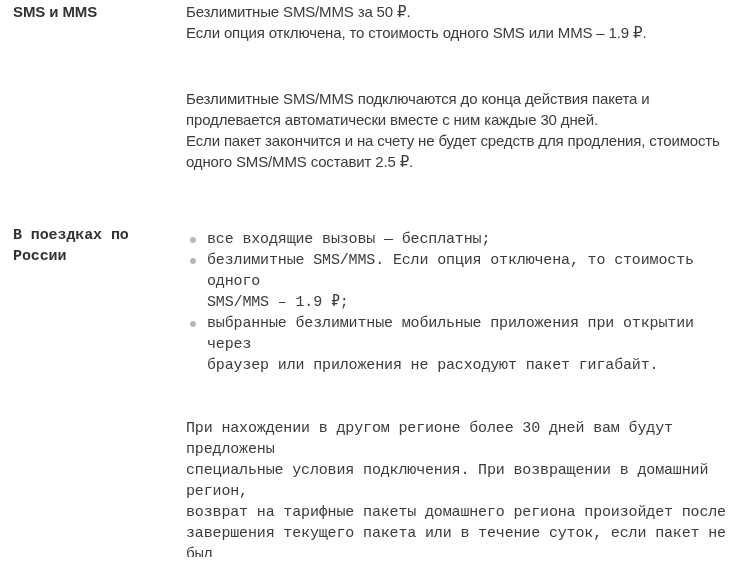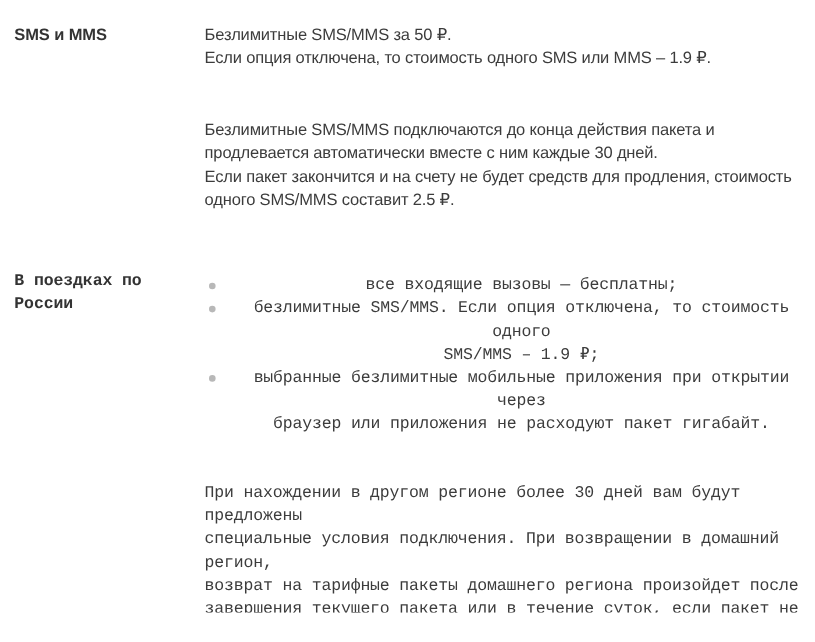--- a/index.html
+++ b/index.html
@@ -1,21 +1,21 @@
 <!DOCTYPE html>
 <html><head>
 <meta charset="utf-8">
 <style>
   html, body { margin: 0; padding: 0; background: #ffffff; }
   .page {
     position: relative;
     width: 741px;
     height: 557px;
     box-sizing: border-box;
-    padding: 21px 0 0 13px;
+    padding: 1px 0 0 13px;
     background: #ffffff;
     font-family: "Liberation Sans", "DejaVu Sans", sans-serif;
     color: #3c3c3c;
     overflow: hidden;
   }
   .section { display: flex; align-items: flex-start; }
   .section-travel { margin-top: 53px; font-family: Liberation Mono, monospace; }
   .label-col {
     flex: 0 0 173px;
     width: 173px;
@@ -49,21 +49,21 @@
     padding-top: 8px;
     padding-left: 4px;
   }
   .bullet-dot {
     display: block;
     width: 6px;
     height: 6px;
     border-radius: 50%;
     background: #b8b8b8;
   }
-  .bullet-text { white-space: pre-line; flex: 1 1 auto; text-align: center; }
+  .bullet-text { white-space: pre-line; flex: 1 1 auto; }
   .outro { margin-top: 42px; }
 </style>
 </head>
 <body>
 
 <div class="page">
 
   <div class="section section-sms">
     <div class="label-col">SMS и MMS</div>
     <div class="content-col">

